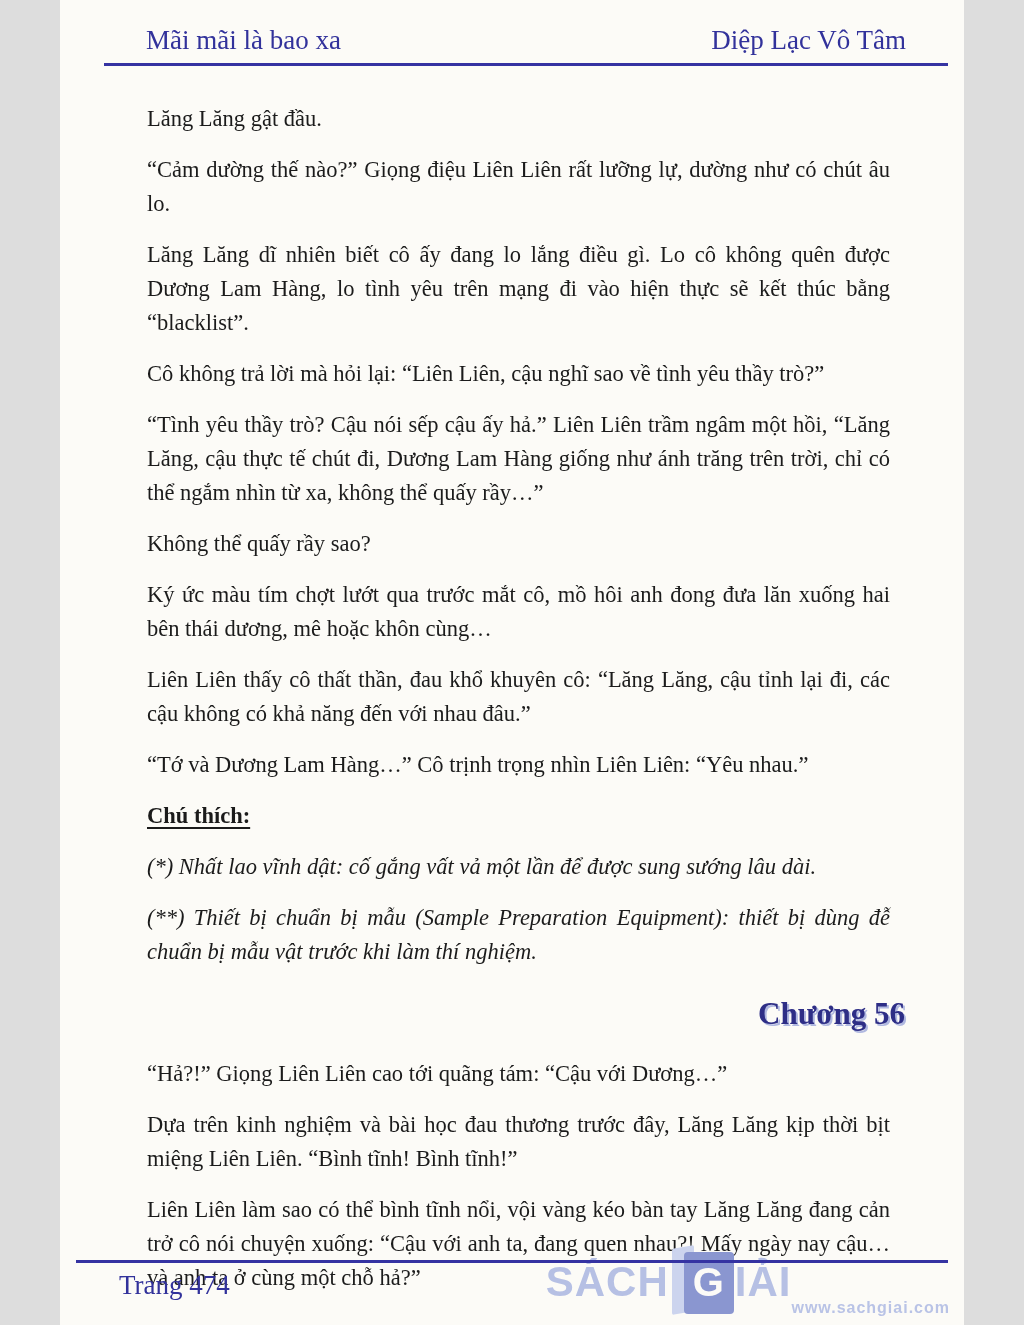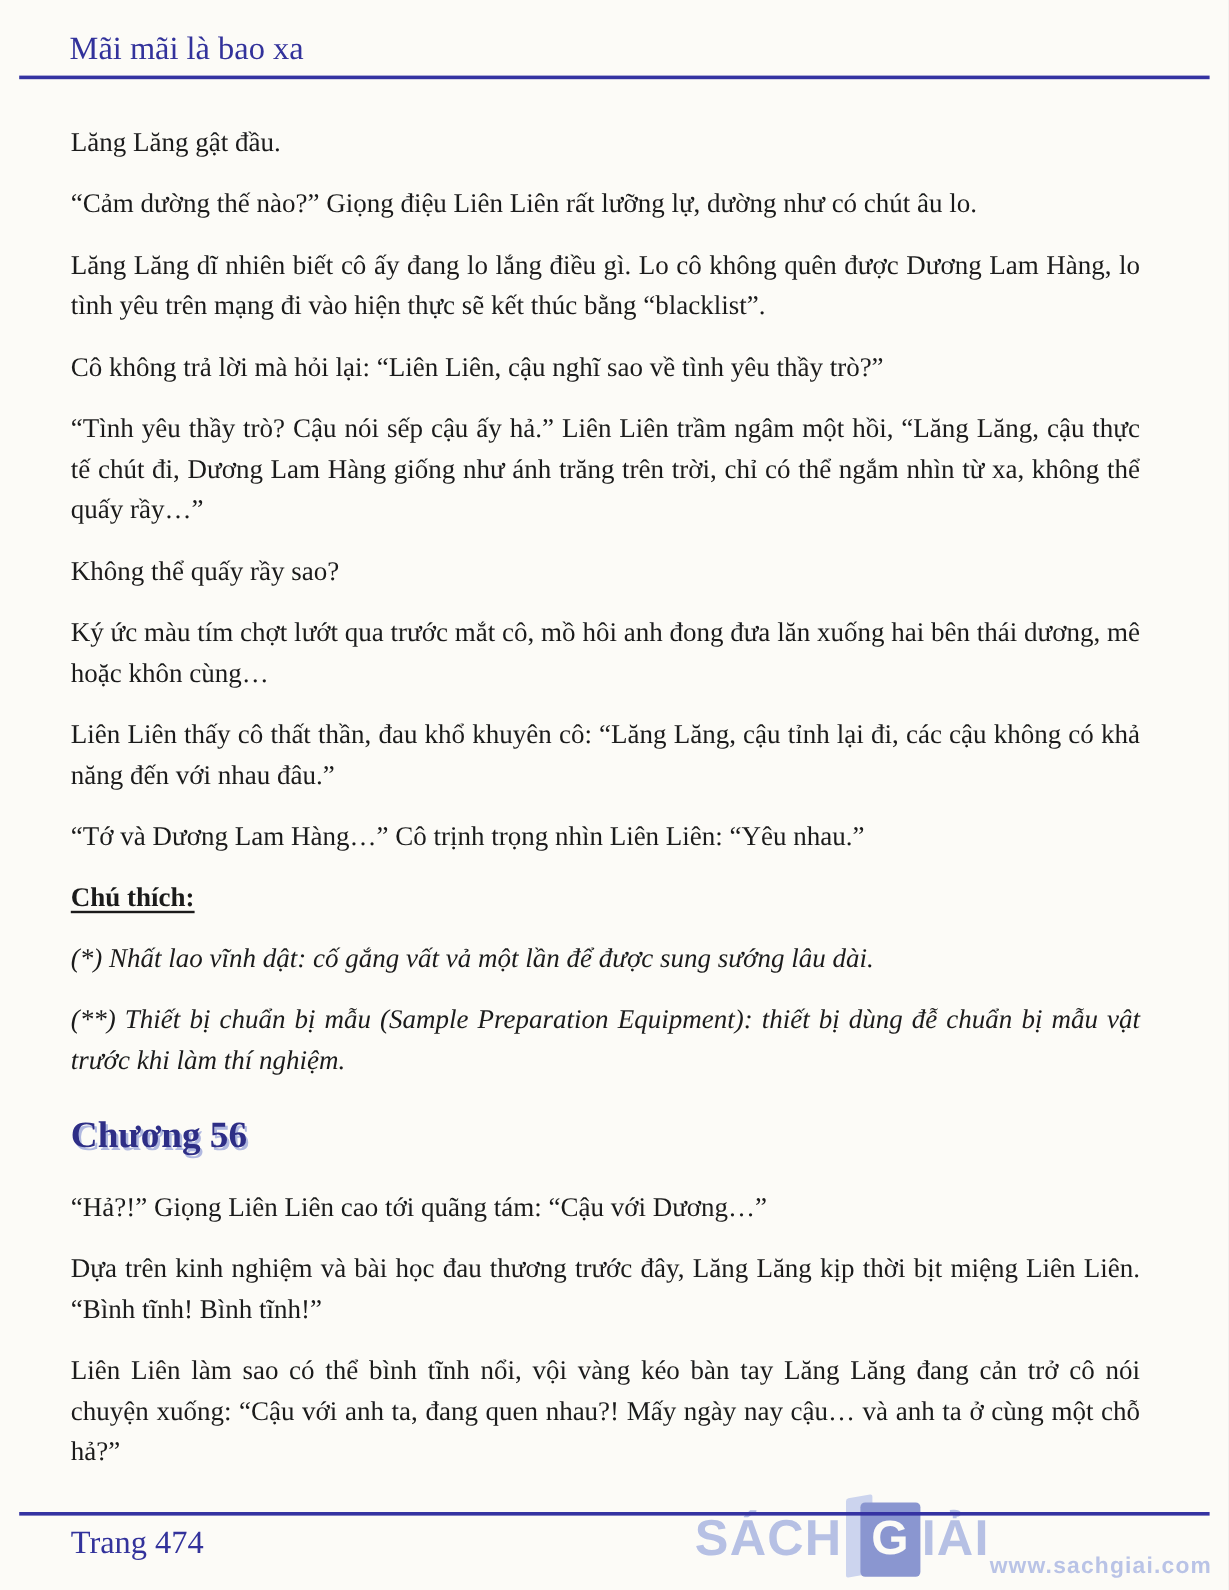--- a/index.html
+++ b/index.html
@@ -1,27 +1,28 @@
 <!DOCTYPE html>
 <html><head>
 <meta charset="utf-8">
 <style>
   * { box-sizing: border-box; }
   html, body { margin: 0; padding: 0; }
   body { background: #dddddd; }
 
   .page {
     position: relative;
-    width: 1024px;
+    width: 904px;
     height: 1325px;
     margin: 0 auto;
     background: #fcfbf7;
     font-family: "Liberation Serif", "DejaVu Serif", serif;
     color: #1b1b1b;
     overflow: hidden;
+    padding-left: 28px;
   }
 
   
   .header {
     display: flex;
     justify-content: space-between;
     align-items: flex-end;
     padding: 24px 58px 0 58px;
     color: #32329b;
     font-size: 27px;
@@ -52,21 +53,21 @@
     text-underline-offset: 4px;
   }
   .note { font-style: italic; }
 
   .chapter-title {
     color: #2e2e86;
     font-weight: bold;
     font-size: 31px;
     line-height: 1.2;
     margin: 26px 0 24px 0;
-    text-align: left;
+    text-align: right;
     text-shadow: 2px 2px 0 #b0b8e0;
   }
 
   
   .footer-rule {
     position: absolute;
     left: 16px;
     right: 16px;
     bottom: 62px;
     height: 3px;
@@ -133,33 +134,34 @@
   .book-front span {
     color: #fcfbf7;
     font-size: 40px;
     font-weight: bold;
     line-height: 1;
     transform: translateY(-1px);
   }
   .website {
     margin-top: 0;
     color: #b9c3e6;
-    font-size: 19px;
+    font-size: 16px;
     font-weight: bold;
     letter-spacing: 1px;
     padding-right: 2px;
   }
 </style>
 </head>
 <body>
 
 <div class="page">
 
   <div class="header">
     <span>Mãi mãi là bao xa</span>
+    <span>Diệp Lạc Vô Tâm</span>
   </div>
   <div class="rule"></div>
 
   <div class="content">
     <p>Lăng Lăng gật đầu.</p>
     <p>“Cảm dường thế nào?” Giọng điệu Liên Liên rất lưỡng lự, dường như có chút âu lo.</p>
     <p>Lăng Lăng dĩ nhiên biết cô ấy đang lo lắng điều gì. Lo cô không quên được Dương Lam Hàng, lo tình yêu trên mạng đi vào hiện thực sẽ kết thúc bằng “blacklist”.</p>
     <p>Cô không trả lời mà hỏi lại: “Liên Liên, cậu nghĩ sao về tình yêu thầy trò?”</p>
     <p>“Tình yêu thầy trò? Cậu nói sếp cậu ấy hả.” Liên Liên trầm ngâm một hồi, “Lăng Lăng, cậu thực tế chút đi, Dương Lam Hàng giống như ánh trăng trên trời, chỉ có thể ngắm nhìn từ xa, không thể quấy rầy…”</p>
     <p>Không thể quấy rầy sao?</p>

